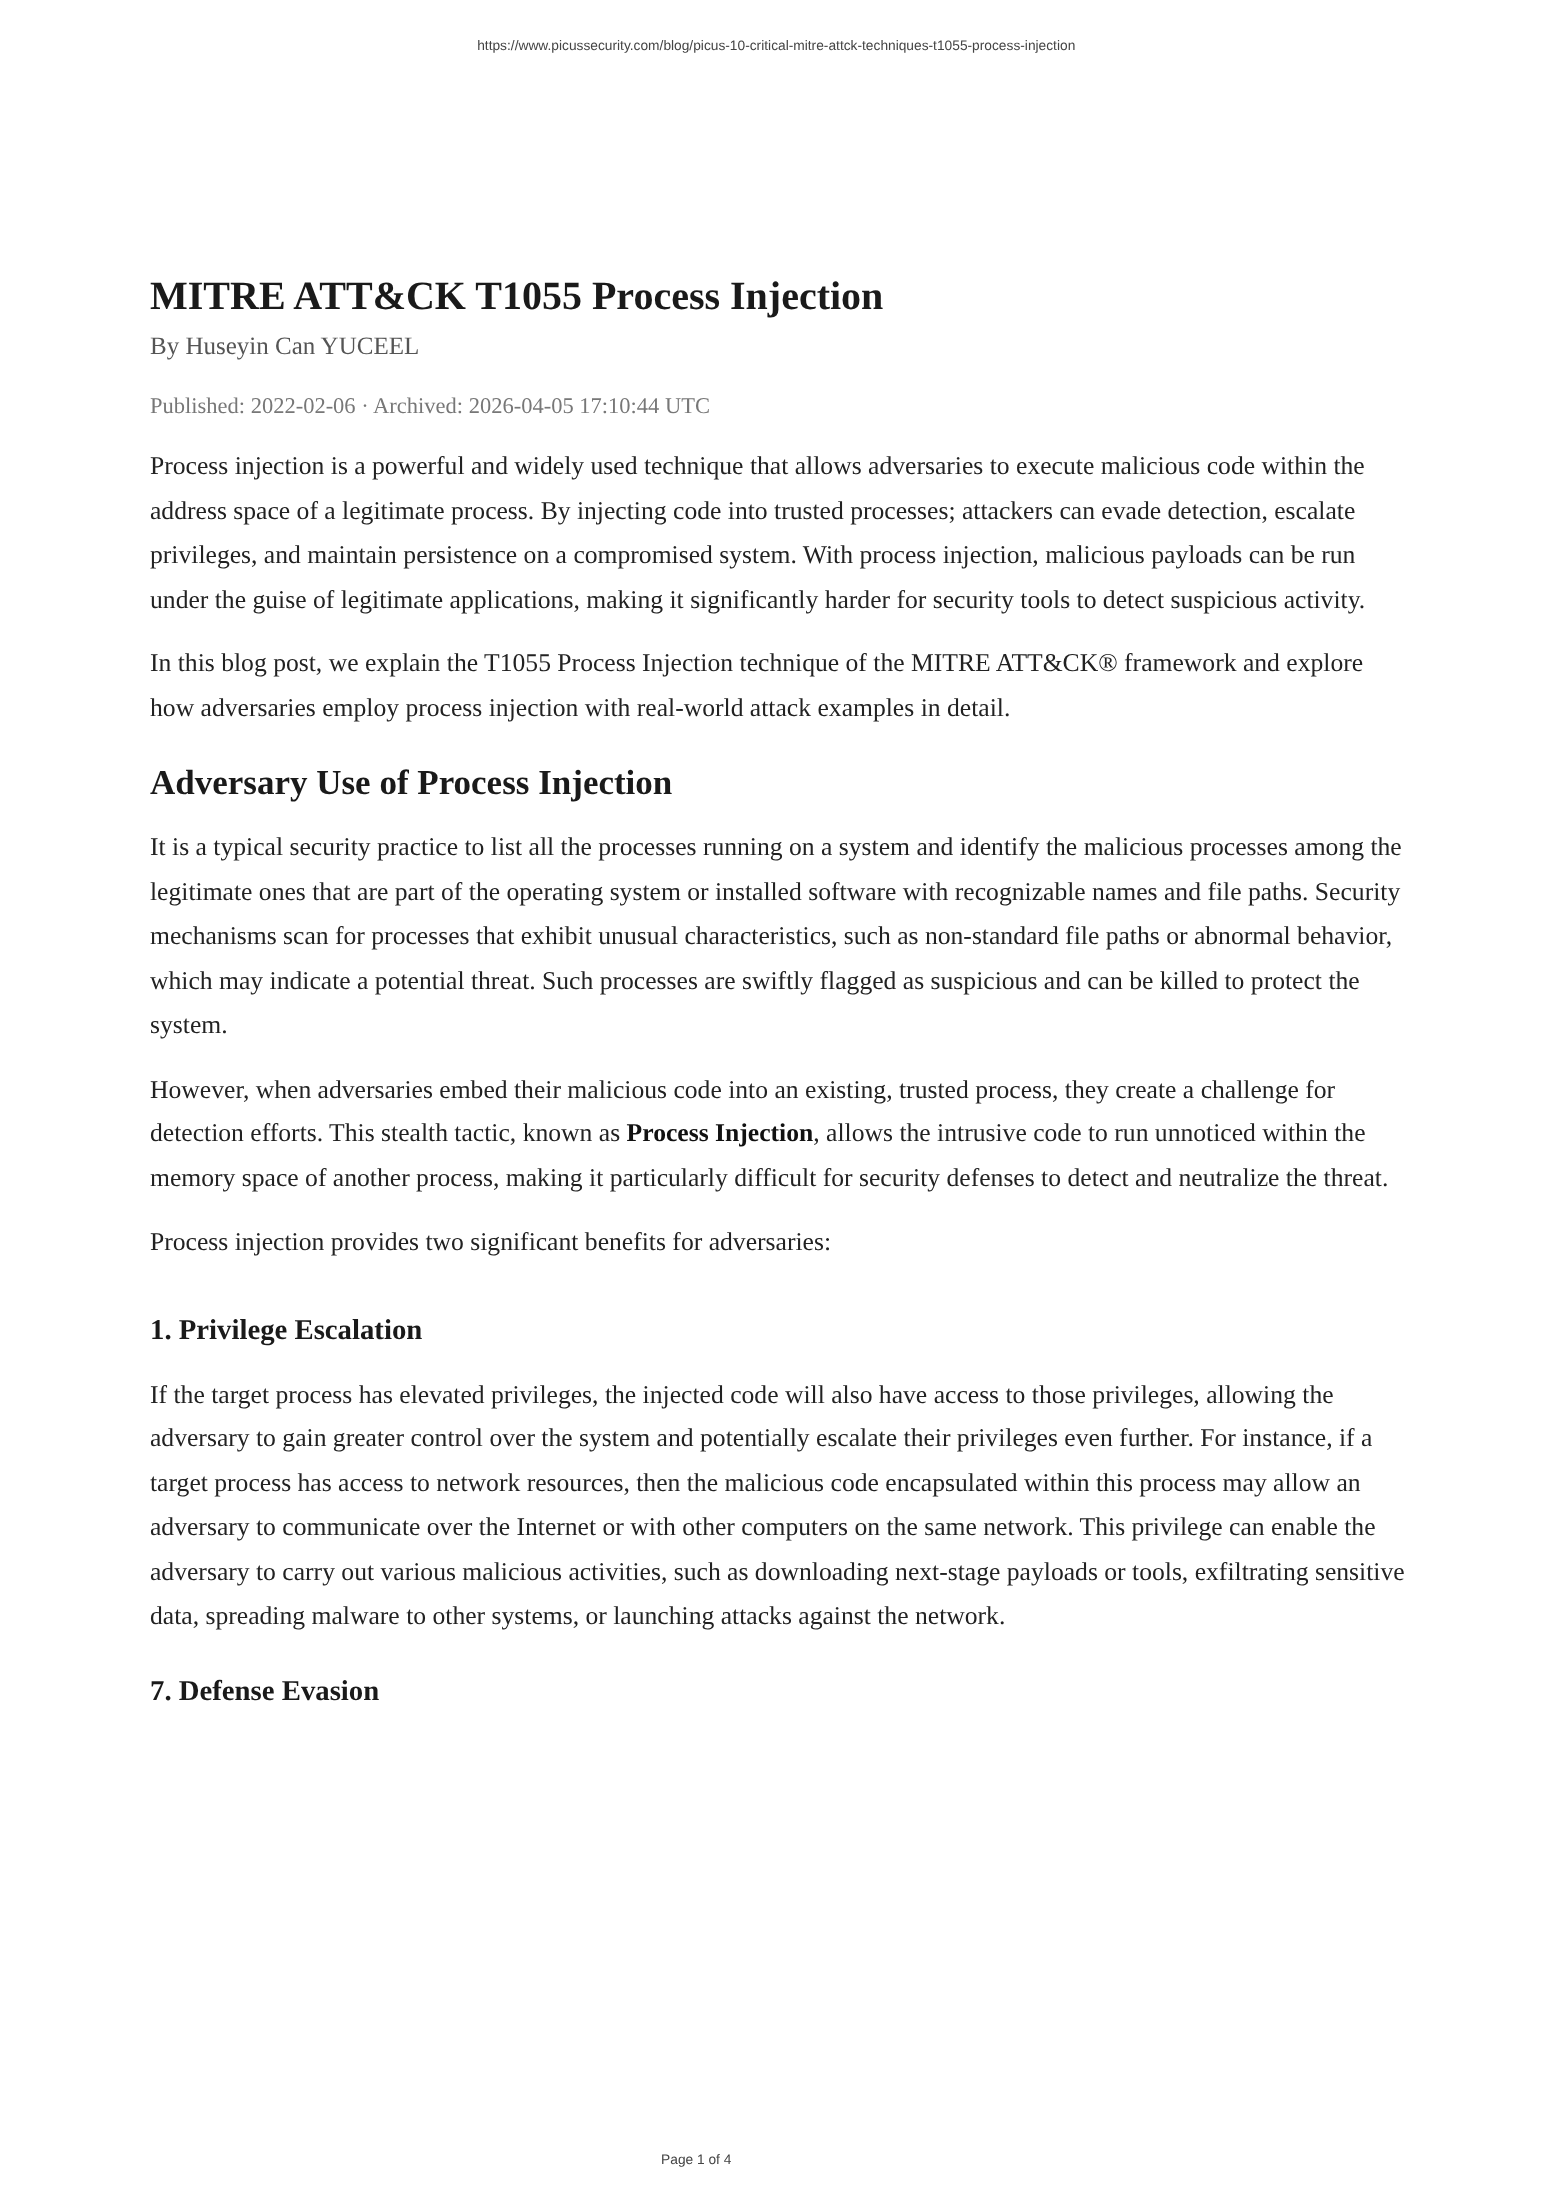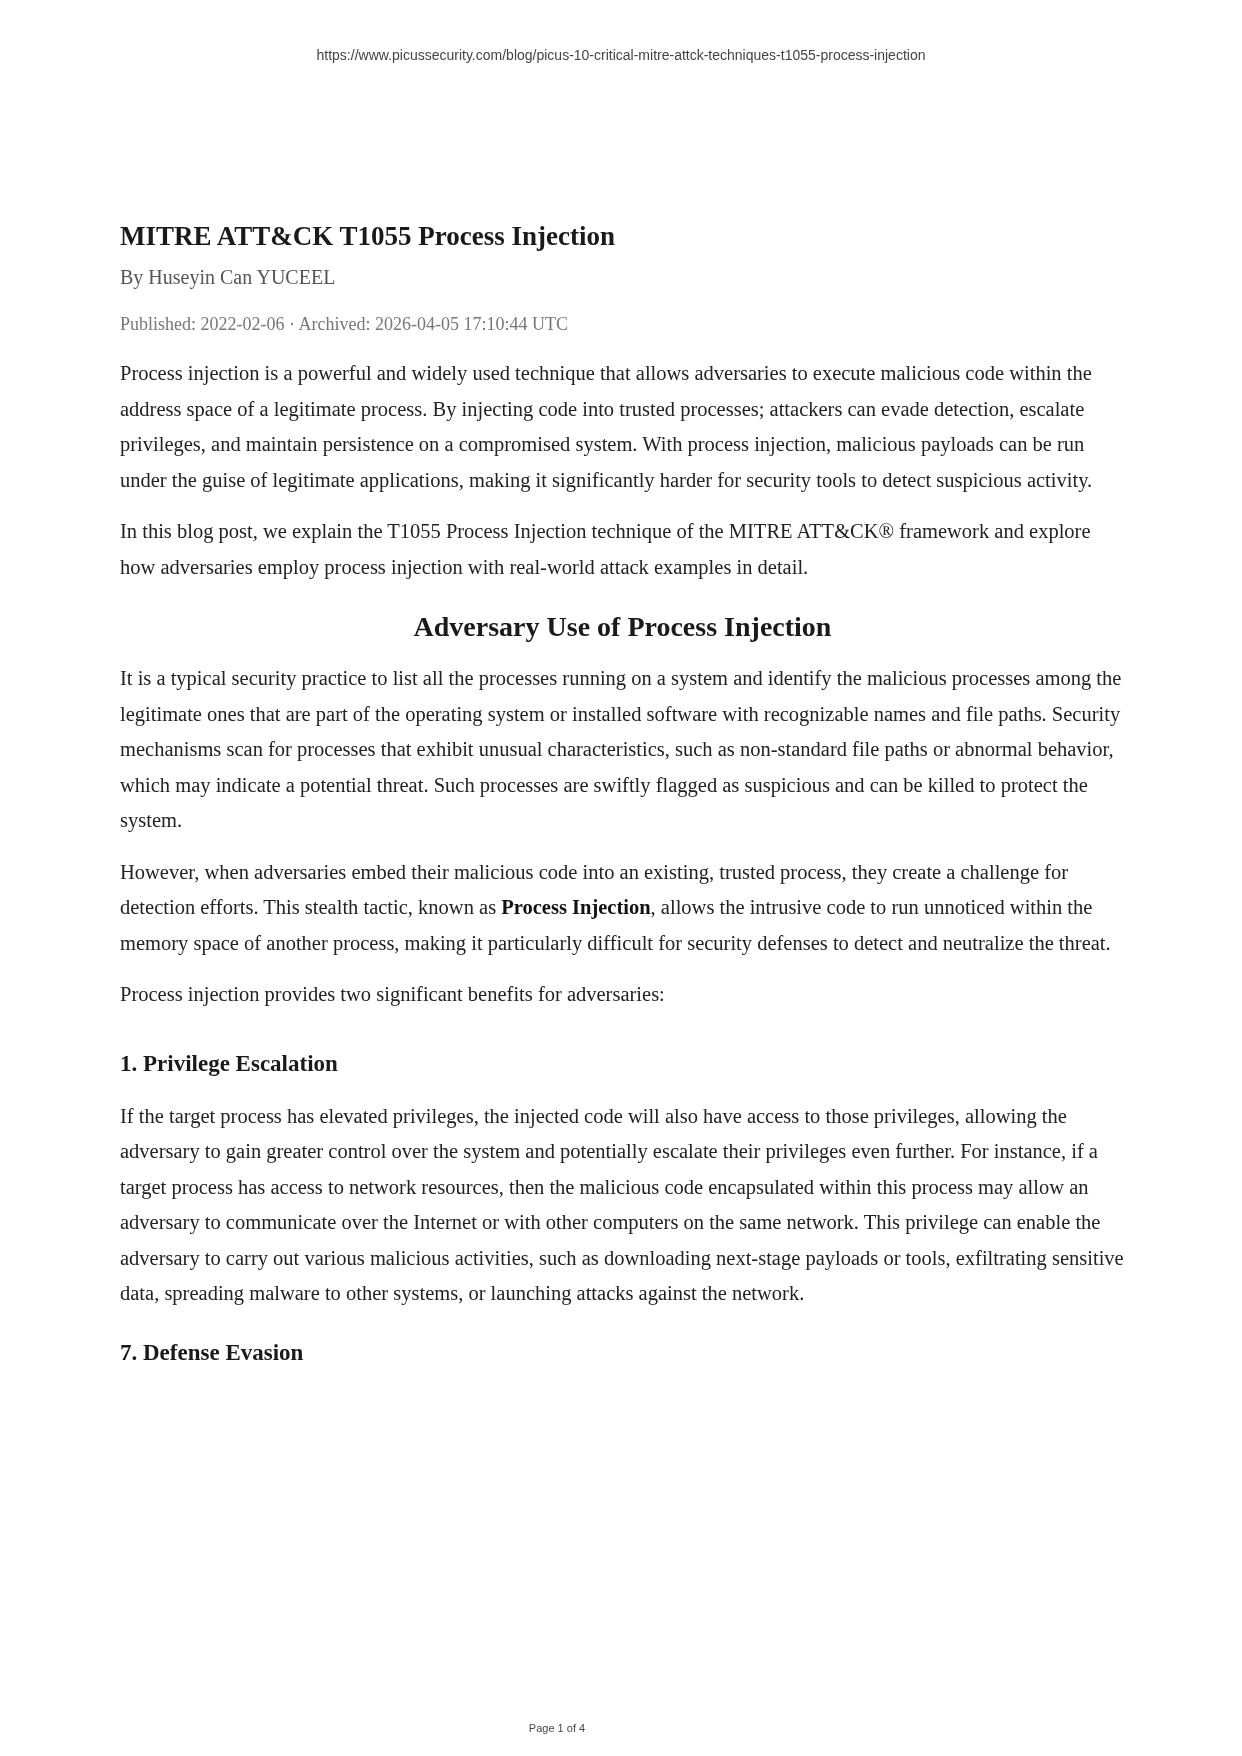--- a/index.html
+++ b/index.html
@@ -10,38 +10,38 @@
     body {
       width: 1242px;
       height: 1756px;
       position: relative;
       overflow: hidden;
       font-family: "Liberation Serif", serif;
       color: #222222;
     }
     .url-header {
       position: absolute;
-      top: 47px;
+      top: 31px;
       left: 0;
       width: 1242px;
       text-align: center;
       font-family: "Liberation Sans", sans-serif;
-      font-size: 14px;
+      font-size: 11px;
       color: #444444;
     }
     .content {
       position: absolute;
       left: 120px;
       top: 212px;
       width: 1005px;
     }
     h1 {
       font-family: "Liberation Serif", serif;
       font-weight: bold;
-      font-size: 27px;
+      font-size: 32px;
       line-height: 48px;
       margin: 0 0 0 0;
       color: #1a1a1a;
     }
     .byline {
       margin-top: 4px;
       font-size: 20px;
       line-height: 26px;
       color: #555555;
     }
@@ -60,21 +60,20 @@
     p.first { margin-top: 20px; }
     p.after-h2 { margin-top: 20px; }
     p.after-h3 { margin-top: 20px; }
     h2 {
       font-family: "Liberation Serif", serif;
       font-weight: bold;
       font-size: 28px;
       line-height: 36px;
       margin: 24px 0 0 0;
       color: #1a1a1a;
-      text-align: center;
     }
     h3 {
       font-family: "Liberation Serif", serif;
       font-weight: bold;
       font-size: 23px;
       line-height: 30px;
       margin: 36px 0 0 0;
       color: #1a1a1a;
     }
     h3.second { margin-top: 26px; }

